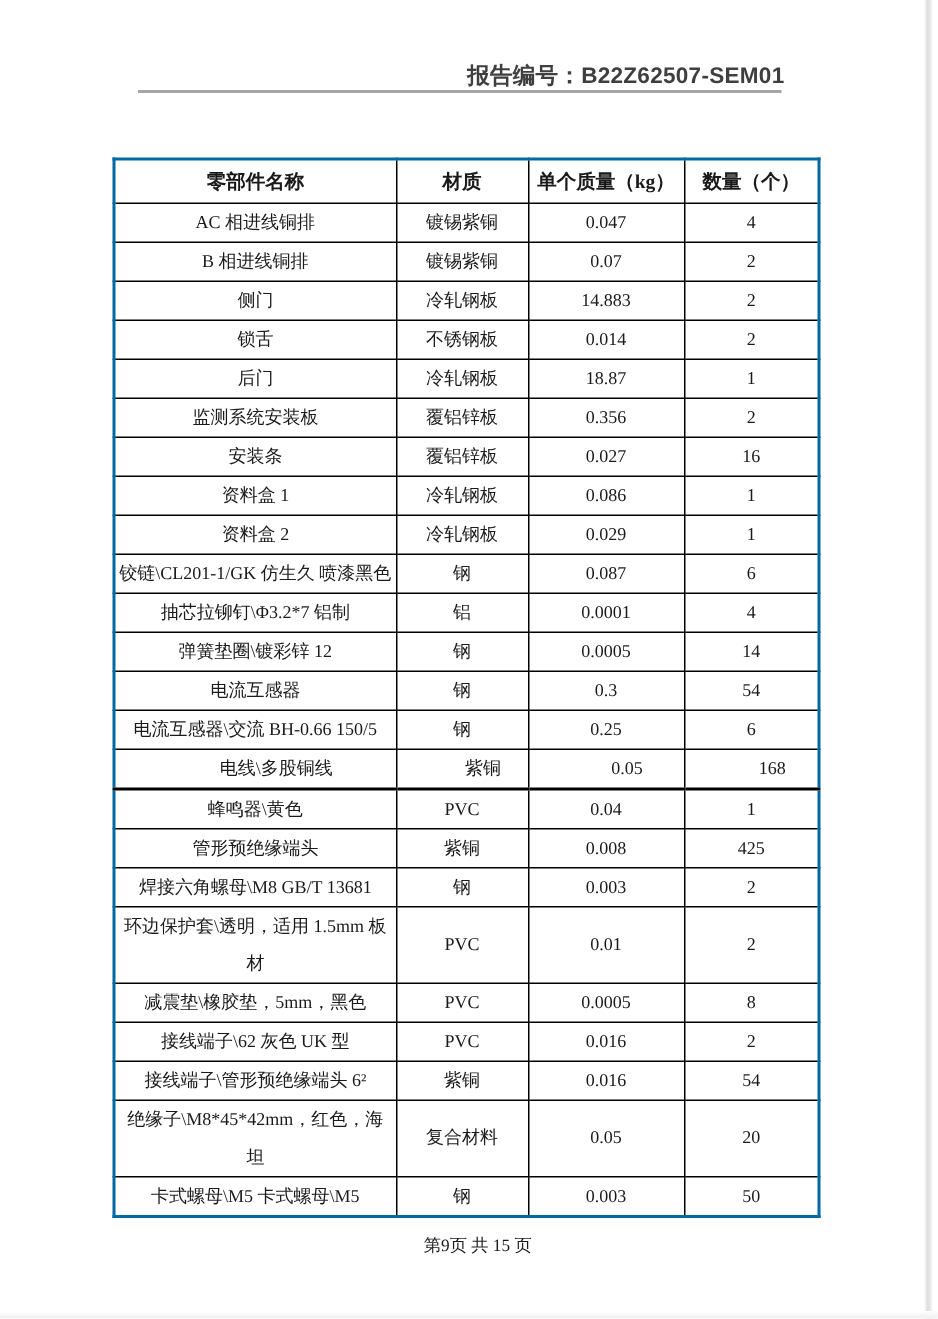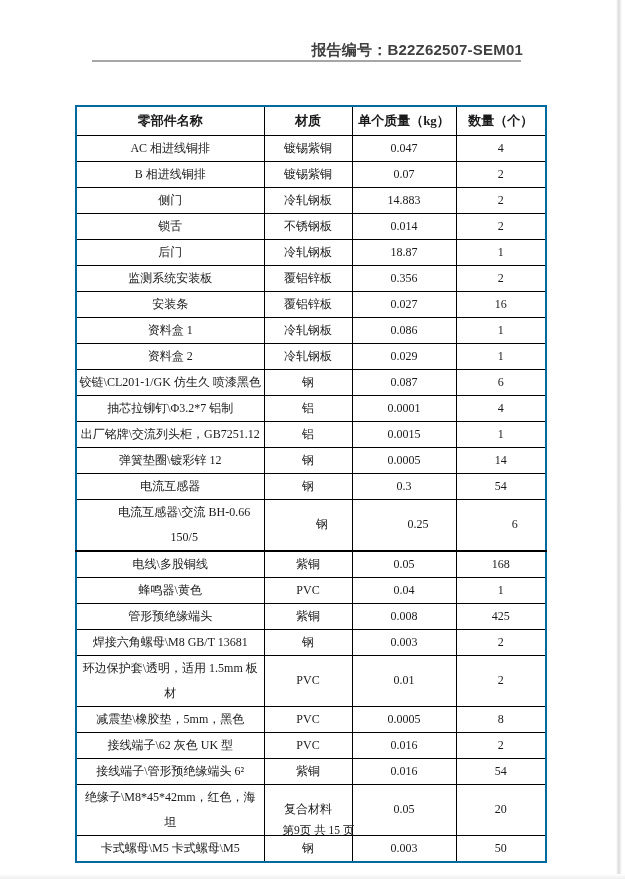--- a/index.html
+++ b/index.html
@@ -173,26 +173,20 @@
           <td>0.087</td>
           <td>6</td>
         </tr>
         <tr>
           <td>抽芯拉铆钉\Φ3.2*7 铝制</td>
           <td>铝</td>
           <td>0.0001</td>
           <td>4</td>
         </tr>
         <tr>
-          <td>出厂铭牌\交流列头柜，GB7251.12</td>
-          <td>铝</td>
-          <td>0.0015</td>
-          <td>1</td>
-        </tr>
-        <tr>
           <td>弹簧垫圈\镀彩锌 12</td>
           <td>钢</td>
           <td>0.0005</td>
           <td>14</td>
         </tr>
         <tr>
           <td>电流互感器</td>
           <td>钢</td>
           <td>0.3</td>
           <td>54</td>

